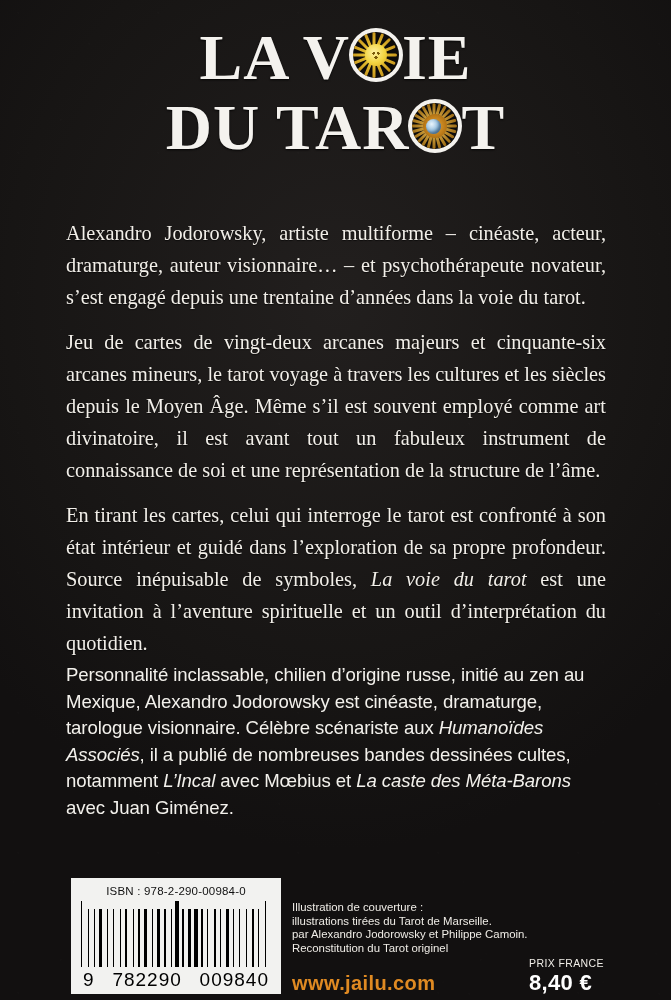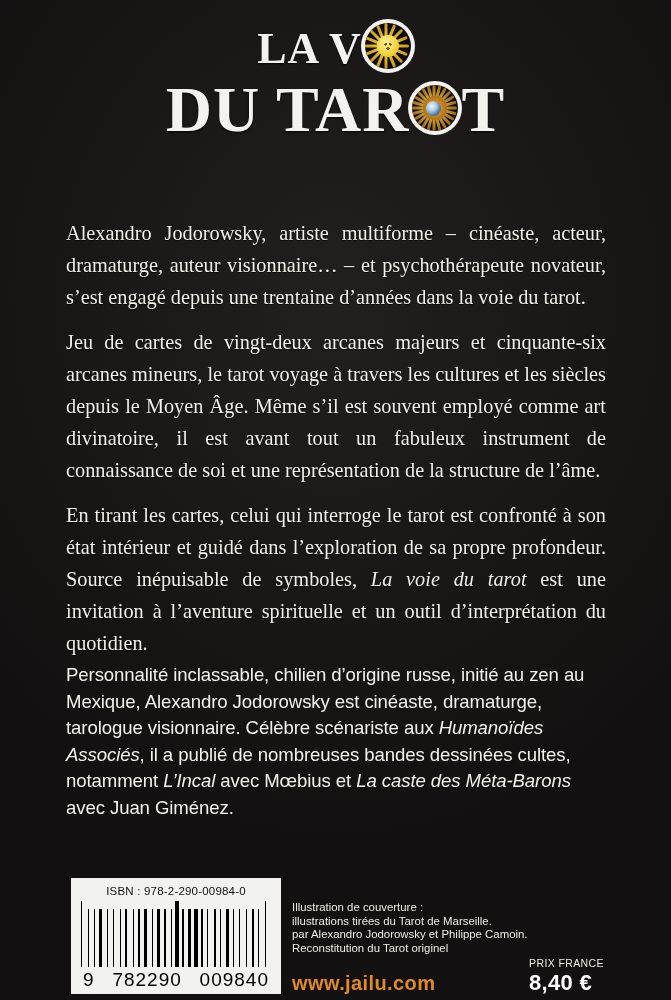--- a/index.html
+++ b/index.html
@@ -47,21 +47,21 @@
     justify-content: center;
     align-items: center;
     font-family: "Liberation Serif", serif;
     font-weight: 700;
     font-size: 62px;
     line-height: 1.0;
     letter-spacing: 1px;
     color: #f4f2ee;
     text-shadow: 0 1px 2px rgba(0,0,0,.85);
   }
-  .title-line.l1 { font-size: 44px; }
+  .title-line.l1 { font-size: 64px; }
   .title-line.l2 { font-size: 64px; margin-top: 6px; }
   .title-seg { white-space: pre; }
 
   
   .medallion {
     position: relative;
     display: inline-block;
     vertical-align: middle;
     border-radius: 50%;
     background: #0d0b0a;
@@ -301,20 +301,21 @@
             <span class="ray" style="transform:translate(-50%,-100%) rotate(247.5deg)"></span>
             <span class="ray" style="transform:translate(-50%,-100%) rotate(270deg)"></span>
             <span class="ray" style="transform:translate(-50%,-100%) rotate(292.5deg)"></span>
             <span class="ray" style="transform:translate(-50%,-100%) rotate(315deg)"></span>
             <span class="ray" style="transform:translate(-50%,-100%) rotate(337.5deg)"></span>
           </span>
           <span class="disc"></span>
           <span class="face"></span>
         </span>
       </span>
+      <span class="title-seg">IE</span>
     </div>
     <div class="title-line l2">
       <span class="title-seg">DU TAR</span>
       <span class="medallion moon">
         <span class="med-inner">
           <span class="rays">
             <span class="ray" style="transform:translate(-50%,-100%) rotate(0deg)"></span>
             <span class="ray" style="transform:translate(-50%,-100%) rotate(15deg)"></span>
             <span class="ray" style="transform:translate(-50%,-100%) rotate(30deg)"></span>
             <span class="ray" style="transform:translate(-50%,-100%) rotate(45deg)"></span>

